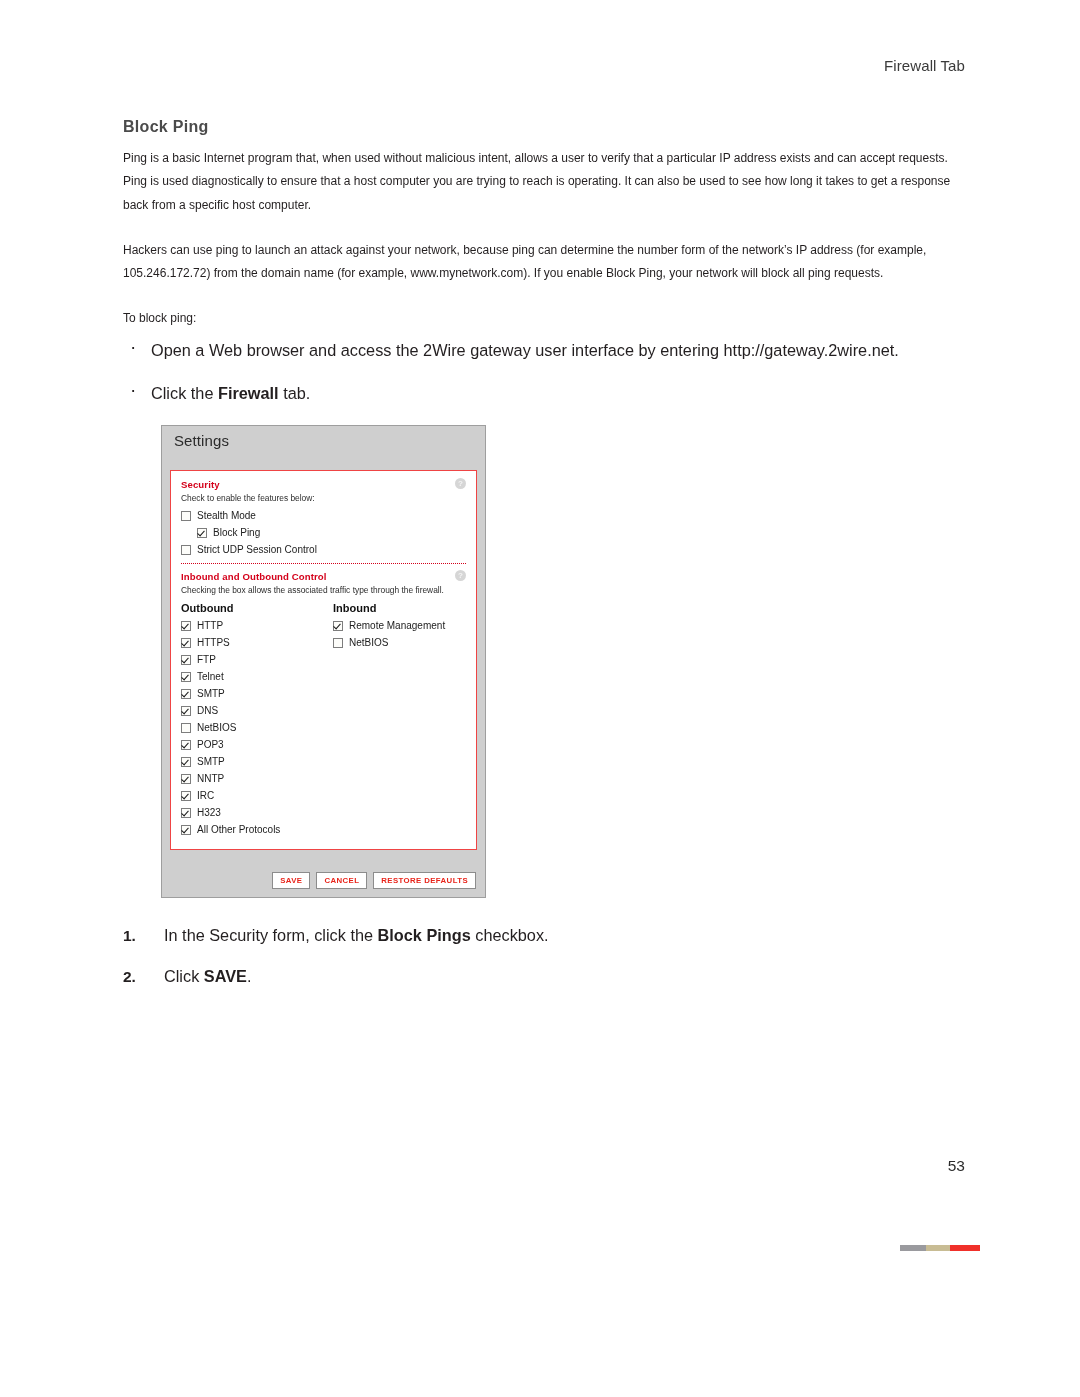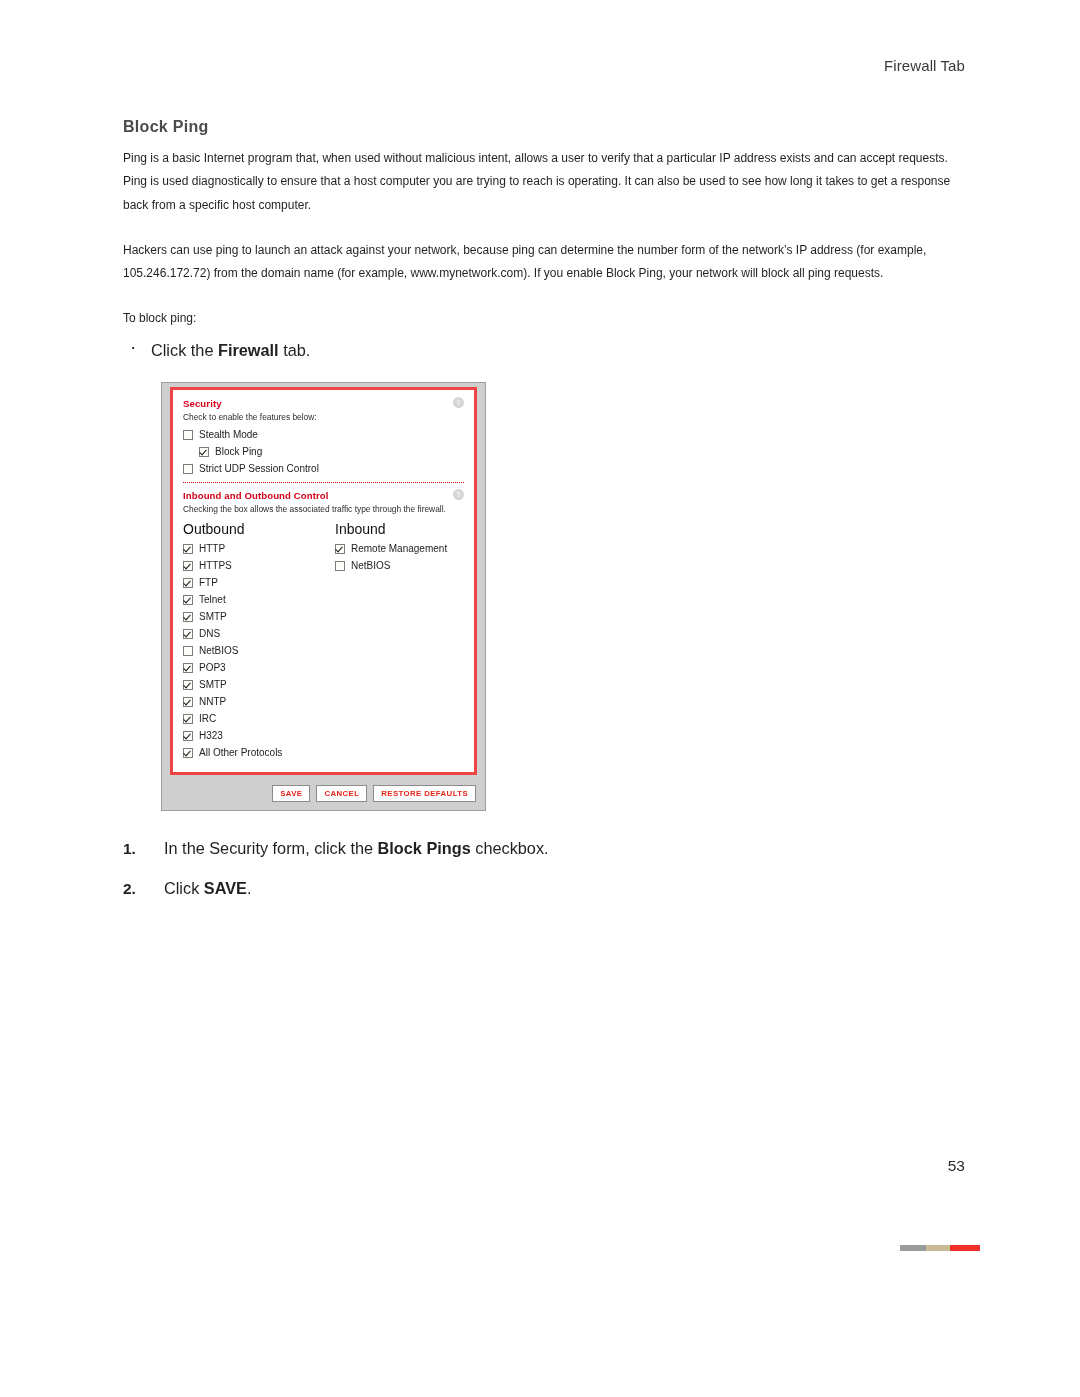--- a/index.html
+++ b/index.html
@@ -107,22 +107,22 @@
     box-sizing: border-box;
   }
   .settings-shot .shot-title {
     font-size: 15px;
     color: #2b2b2b;
     padding: 6px 0 5px 12px;
     letter-spacing: 0.1px;
   }
   .settings-shot .shot-body {
     background: #ffffff;
-    border: 3px solid #ef4444;
-    margin: 4px 8px;
+    border: 1px solid #ef4444;
+    margin: 16px 8px;
     padding: 8px 10px 8px 10px;
   }
 
   .grp-head {
     position: relative;
     color: #d4001a;
     font-weight: bold;
     font-size: 9.6px;
     letter-spacing: 0.1px;
     margin: 0 0 3px 0;
@@ -180,22 +180,22 @@
   .divider-dotted {
     border-top: 1px dotted #d4001a;
     margin: 8px 0 7px 0;
     height: 0;
   }
 
   .col-wrap { display: flex; }
   .col-out { width: 152px; flex: 0 0 auto; }
   .col-in  { flex: 1 1 auto; }
   .col-head {
-    font-size: 14px;
-    font-weight: normal;
+    font-size: 11px;
+    font-weight: bold;
     color: #111111;
     margin-bottom: 6px;
   }
 
   .shot-footer {
     background: #cfcfcf;
     padding: 6px 9px 8px 9px;
     display: flex;
     justify-content: flex-end;
     gap: 6px;
@@ -239,25 +239,27 @@
 
 <div class="content">
 
   <h2 class="section-title">Block Ping</h2>
 
   <p class="body-text">Ping is a basic Internet program that, when used without malicious intent, allows a user to verify that a particular IP address exists and can accept requests. Ping is used diagnostically to ensure that a host computer you are trying to reach is operating. It can also be used to see how long it takes to get a response back from a specific host computer.</p>
   <p class="body-text">Hackers can use ping to launch an attack against your network, because ping can determine the number form of the network’s IP address (for example, 105.246.172.72) from the domain name (for example, www.mynetwork.com). If you enable Block Ping, your network will block all ping requests.</p>
   <p class="body-text tight">To block ping:</p>
 
   <ul class="bullets">
+    <li><span>Open a Web browser and access the 2Wire gateway user interface by entering http://gateway.2wire.net.</span></li>
     <li><span>Click the </span><span class="b">Firewall</span><span> tab.</span></li>
   </ul>
 
   <div class="settings-shot">
 
+    <div class="shot-title">Settings</div>
 
     <div class="shot-body">
 
       <div class="grp-head">
         <span>Security</span>
         <span class="help-icon">?</span>
       </div>
       <div class="grp-sub">Check to enable the features below:</div>
 
       <div class="cbrow">

